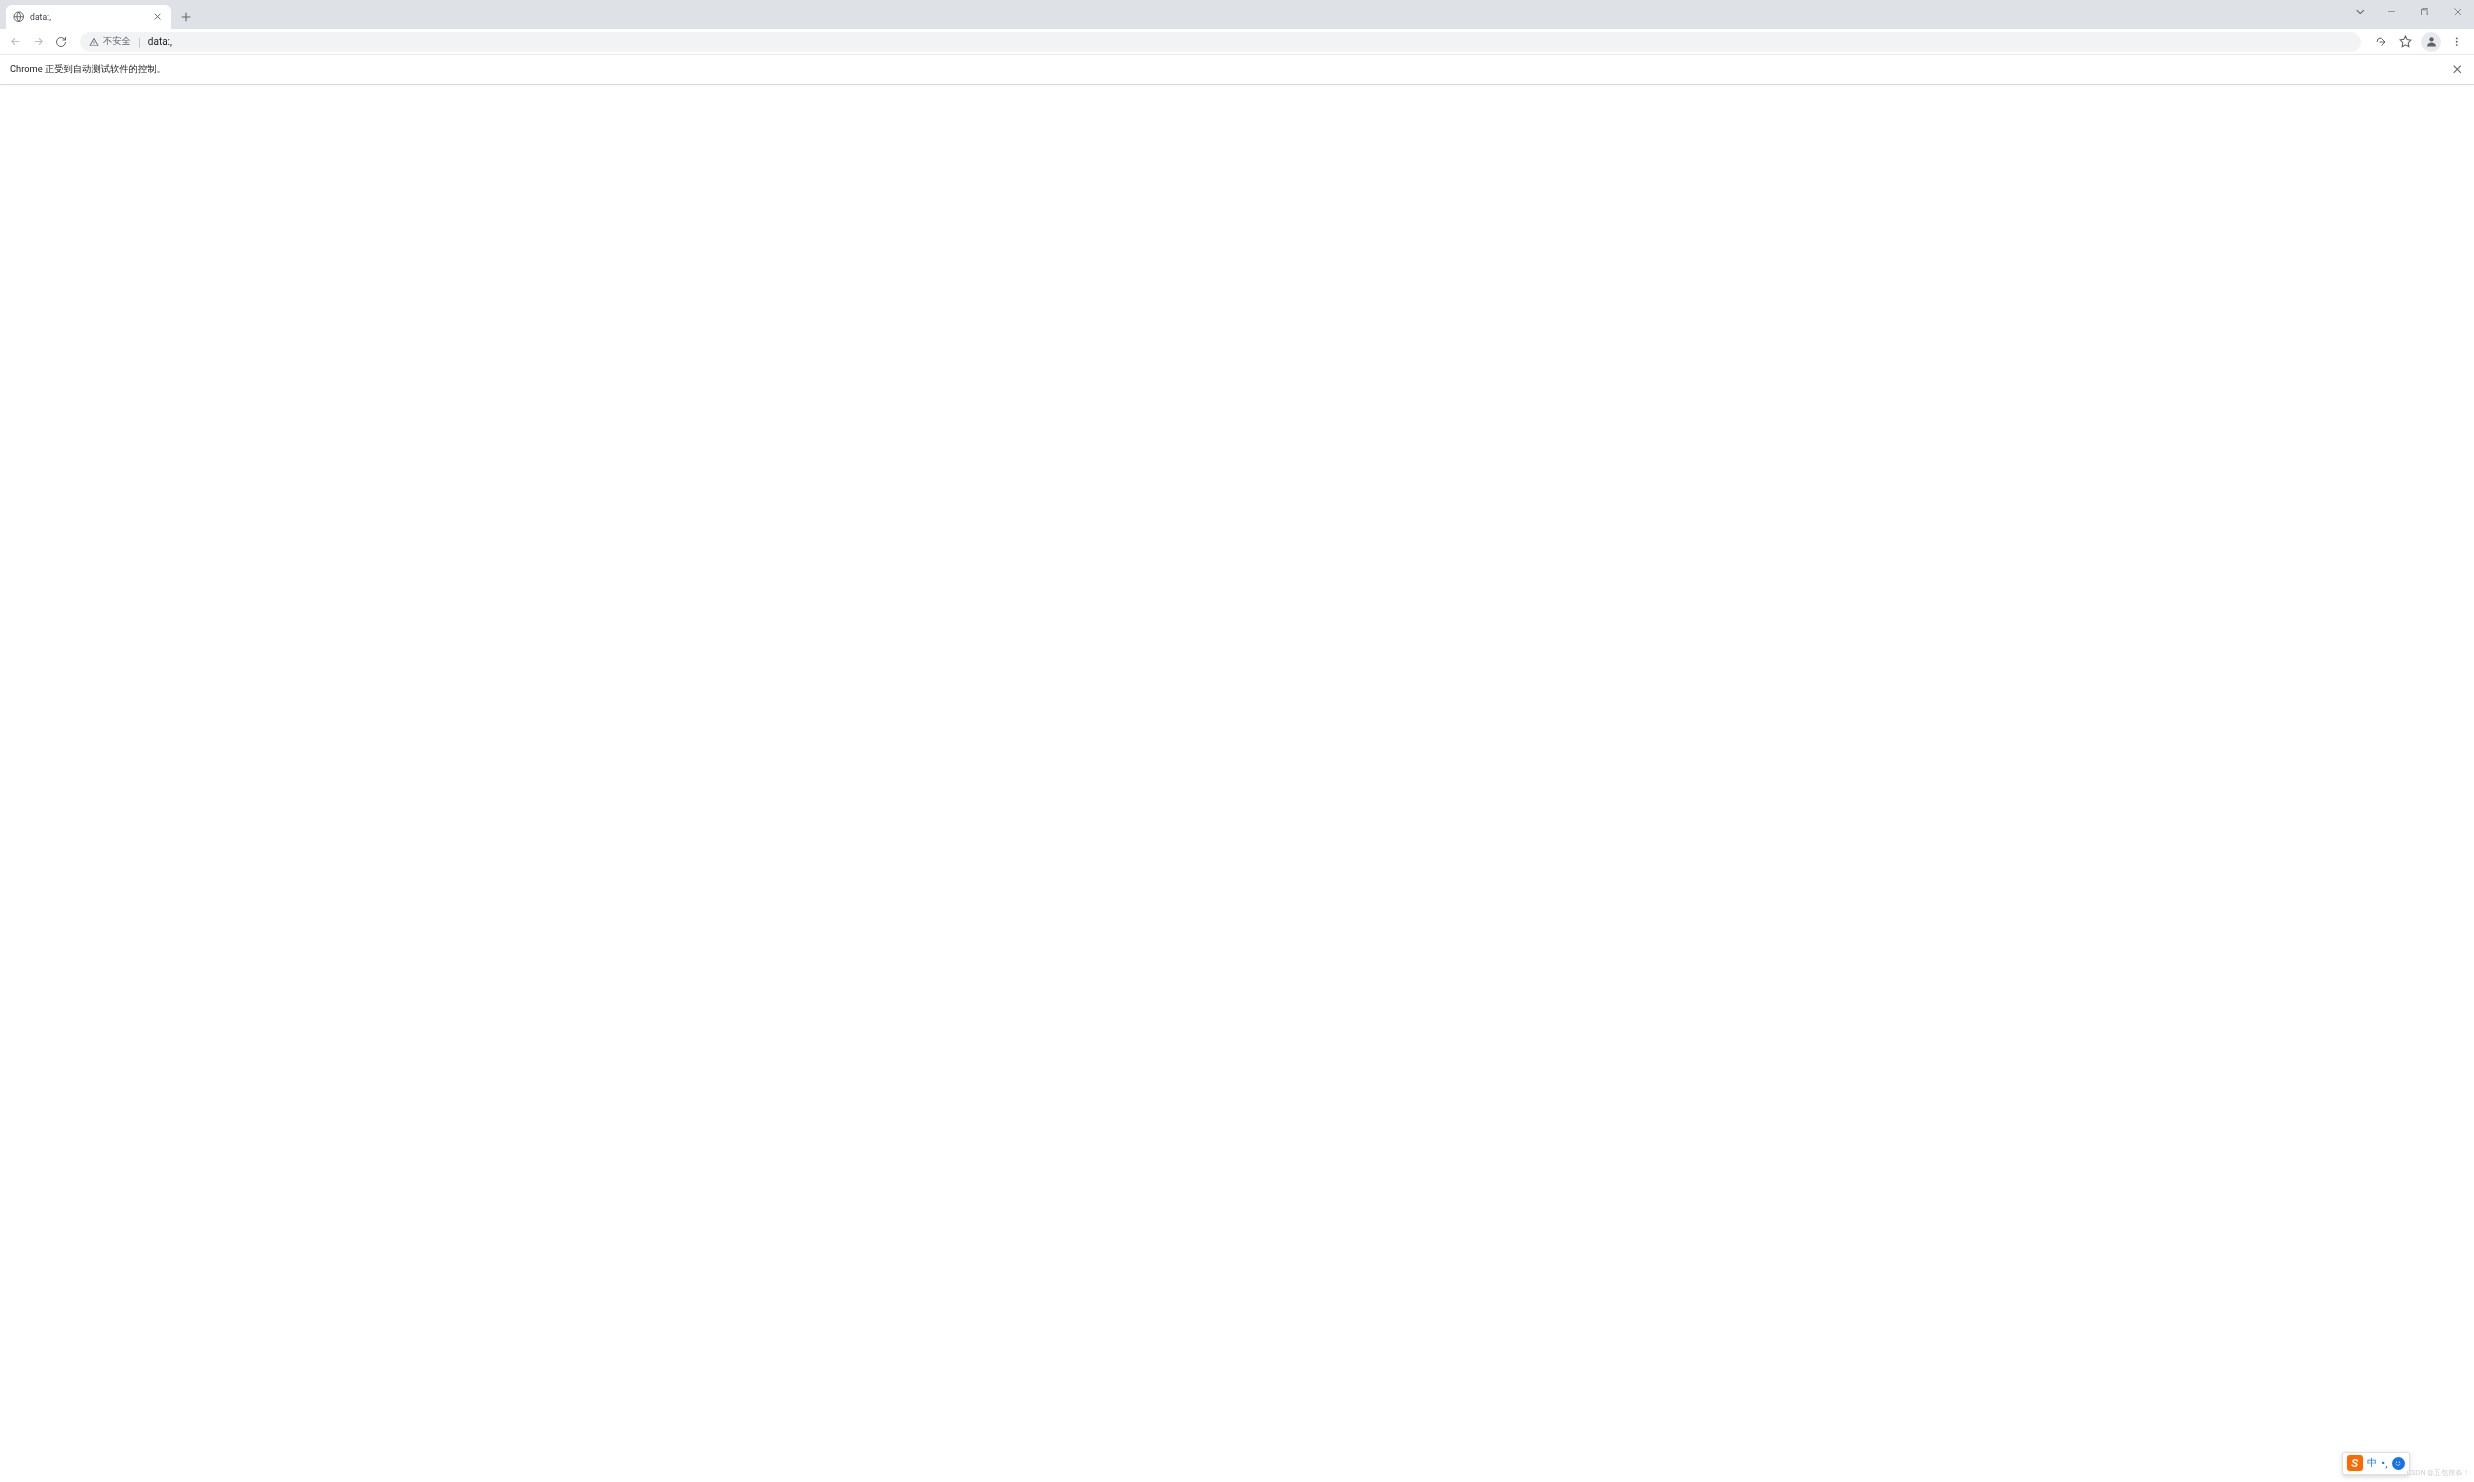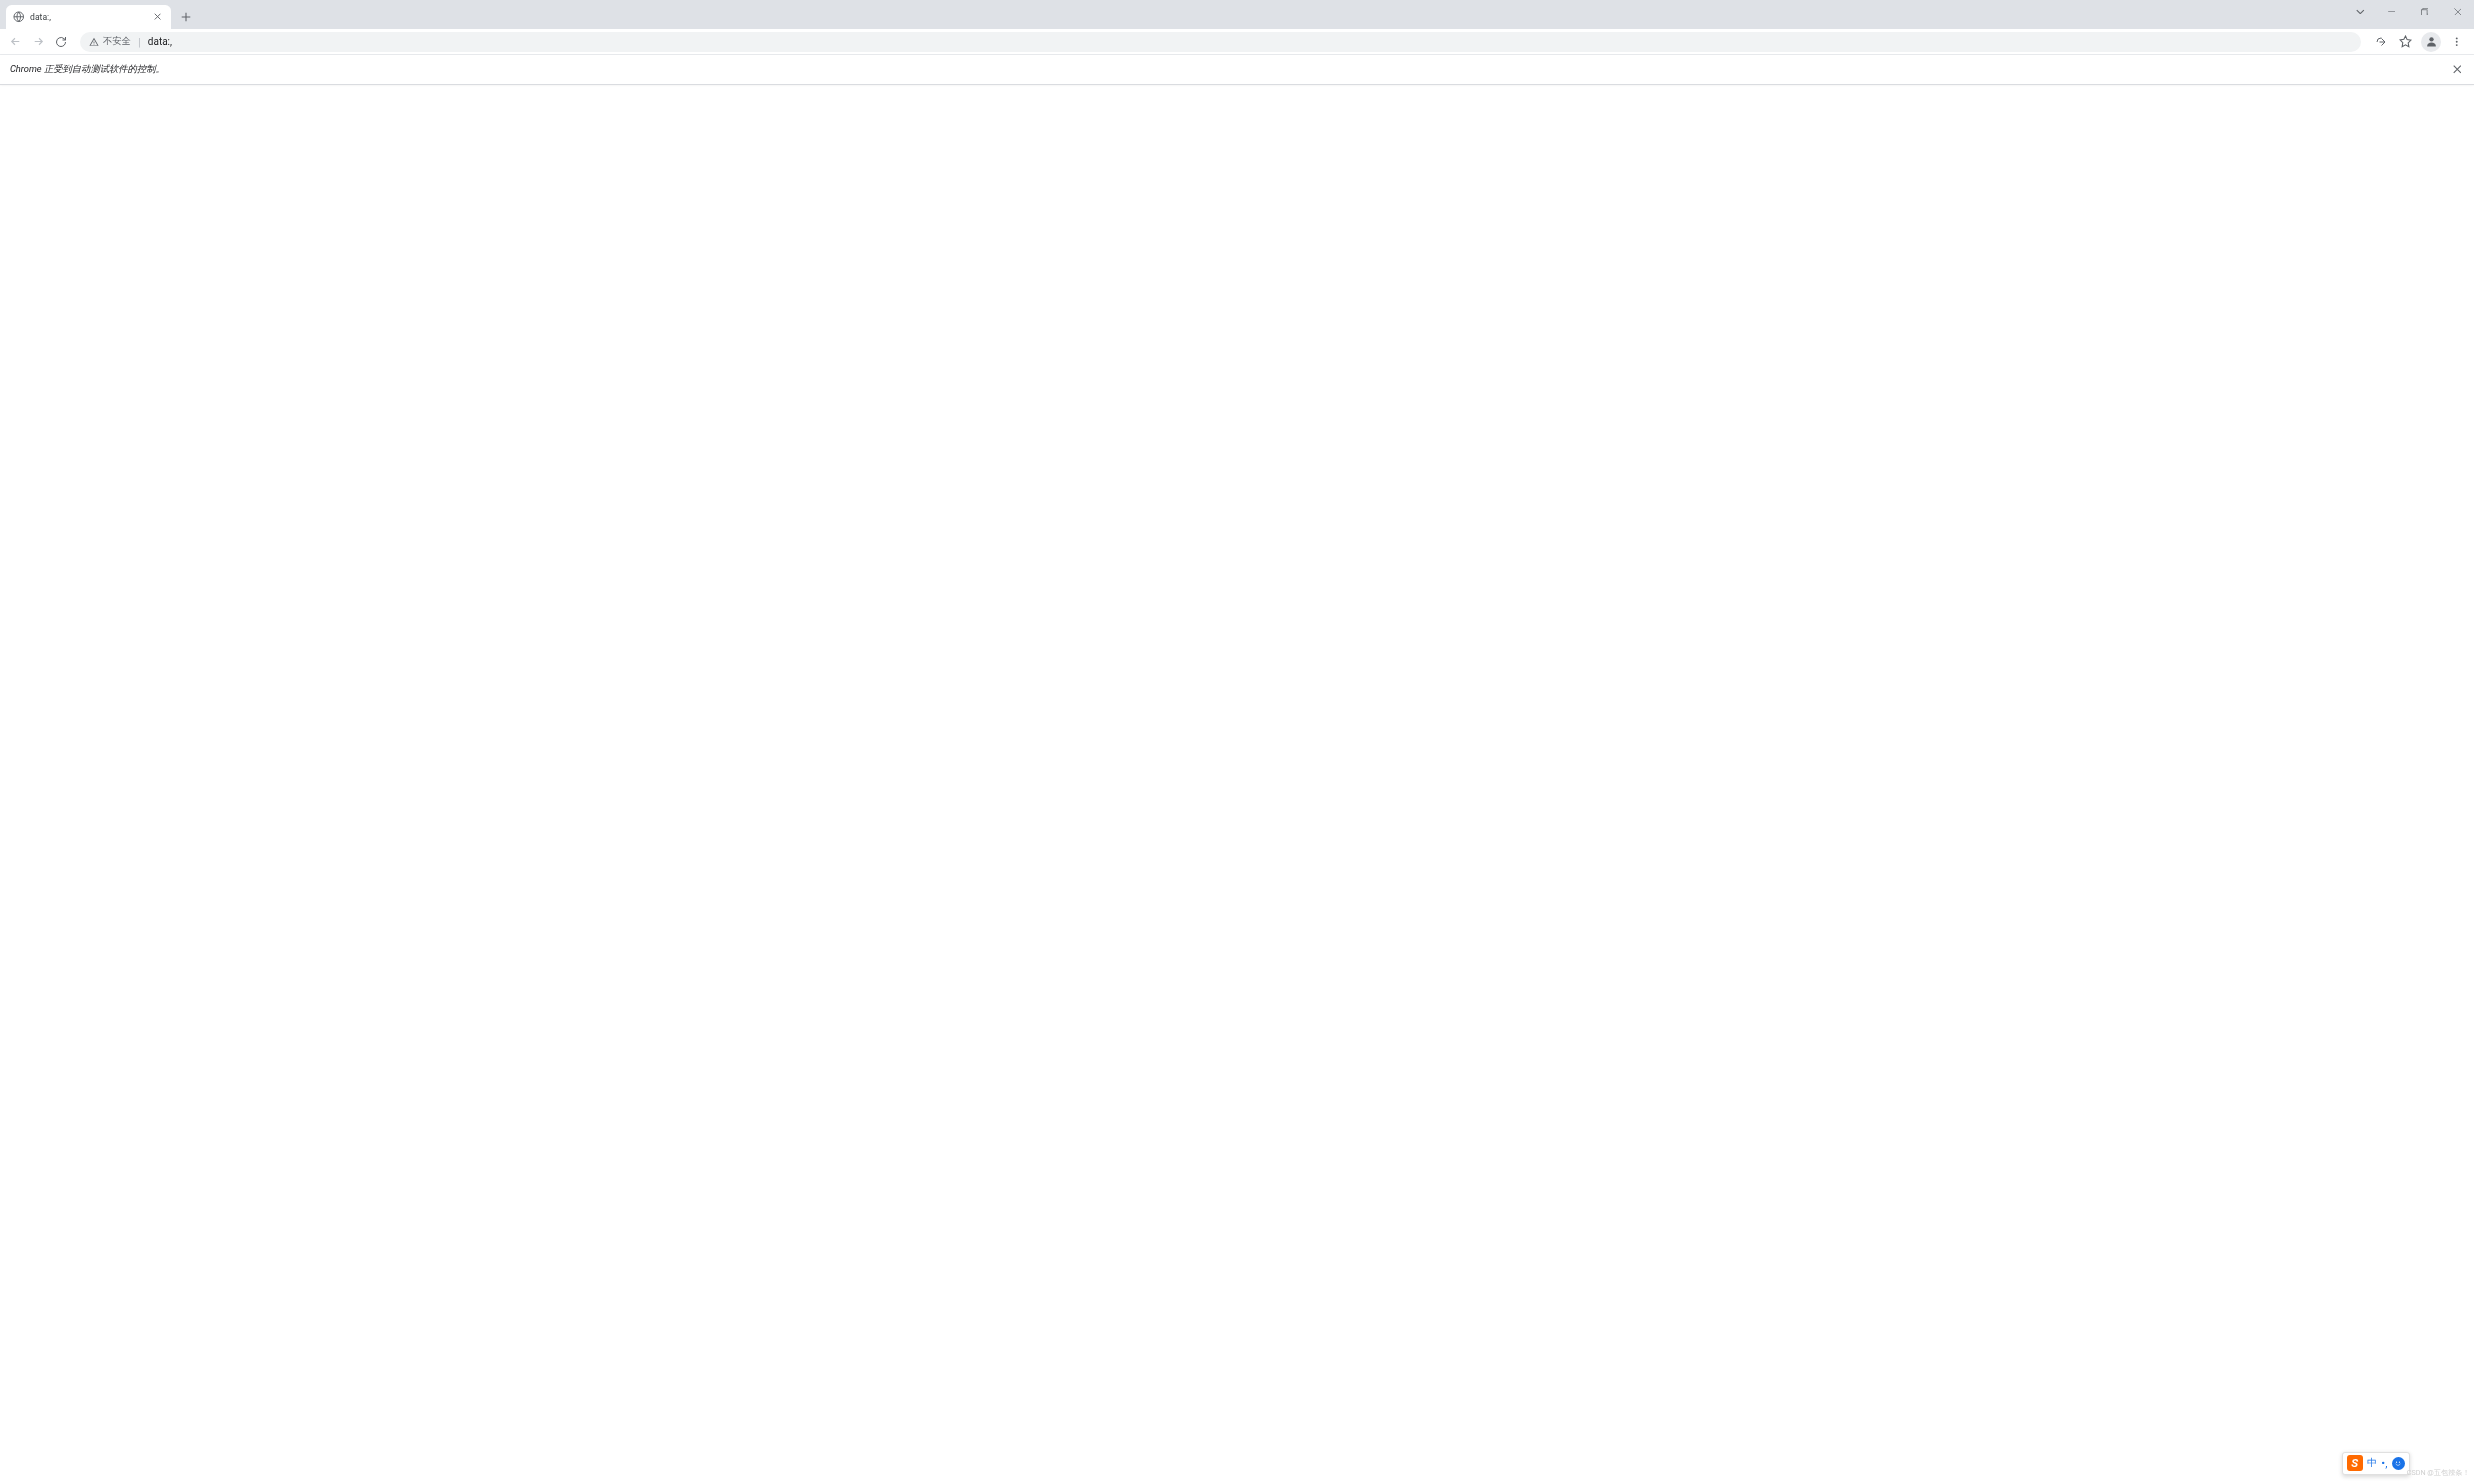--- a/index.html
+++ b/index.html
@@ -175,21 +175,20 @@
       margin: 0 2.9px;
     }
     .info-bar {
       height: 30px;
       background: #fff;
       border-bottom: 0.7px solid #dadce0;
       display: flex;
       align-items: center;
       padding: 0 10px;
       box-shadow: 0 0.7px 2.1px rgba(0,0,0,0.08);
-      font-style: italic;
     }
     .info-text {
       flex: 1;
       font-size: 9.3px;
       color: #202124;
     }
     .info-close {
       width: 14.3px;
       height: 14.3px;
       display: flex;

